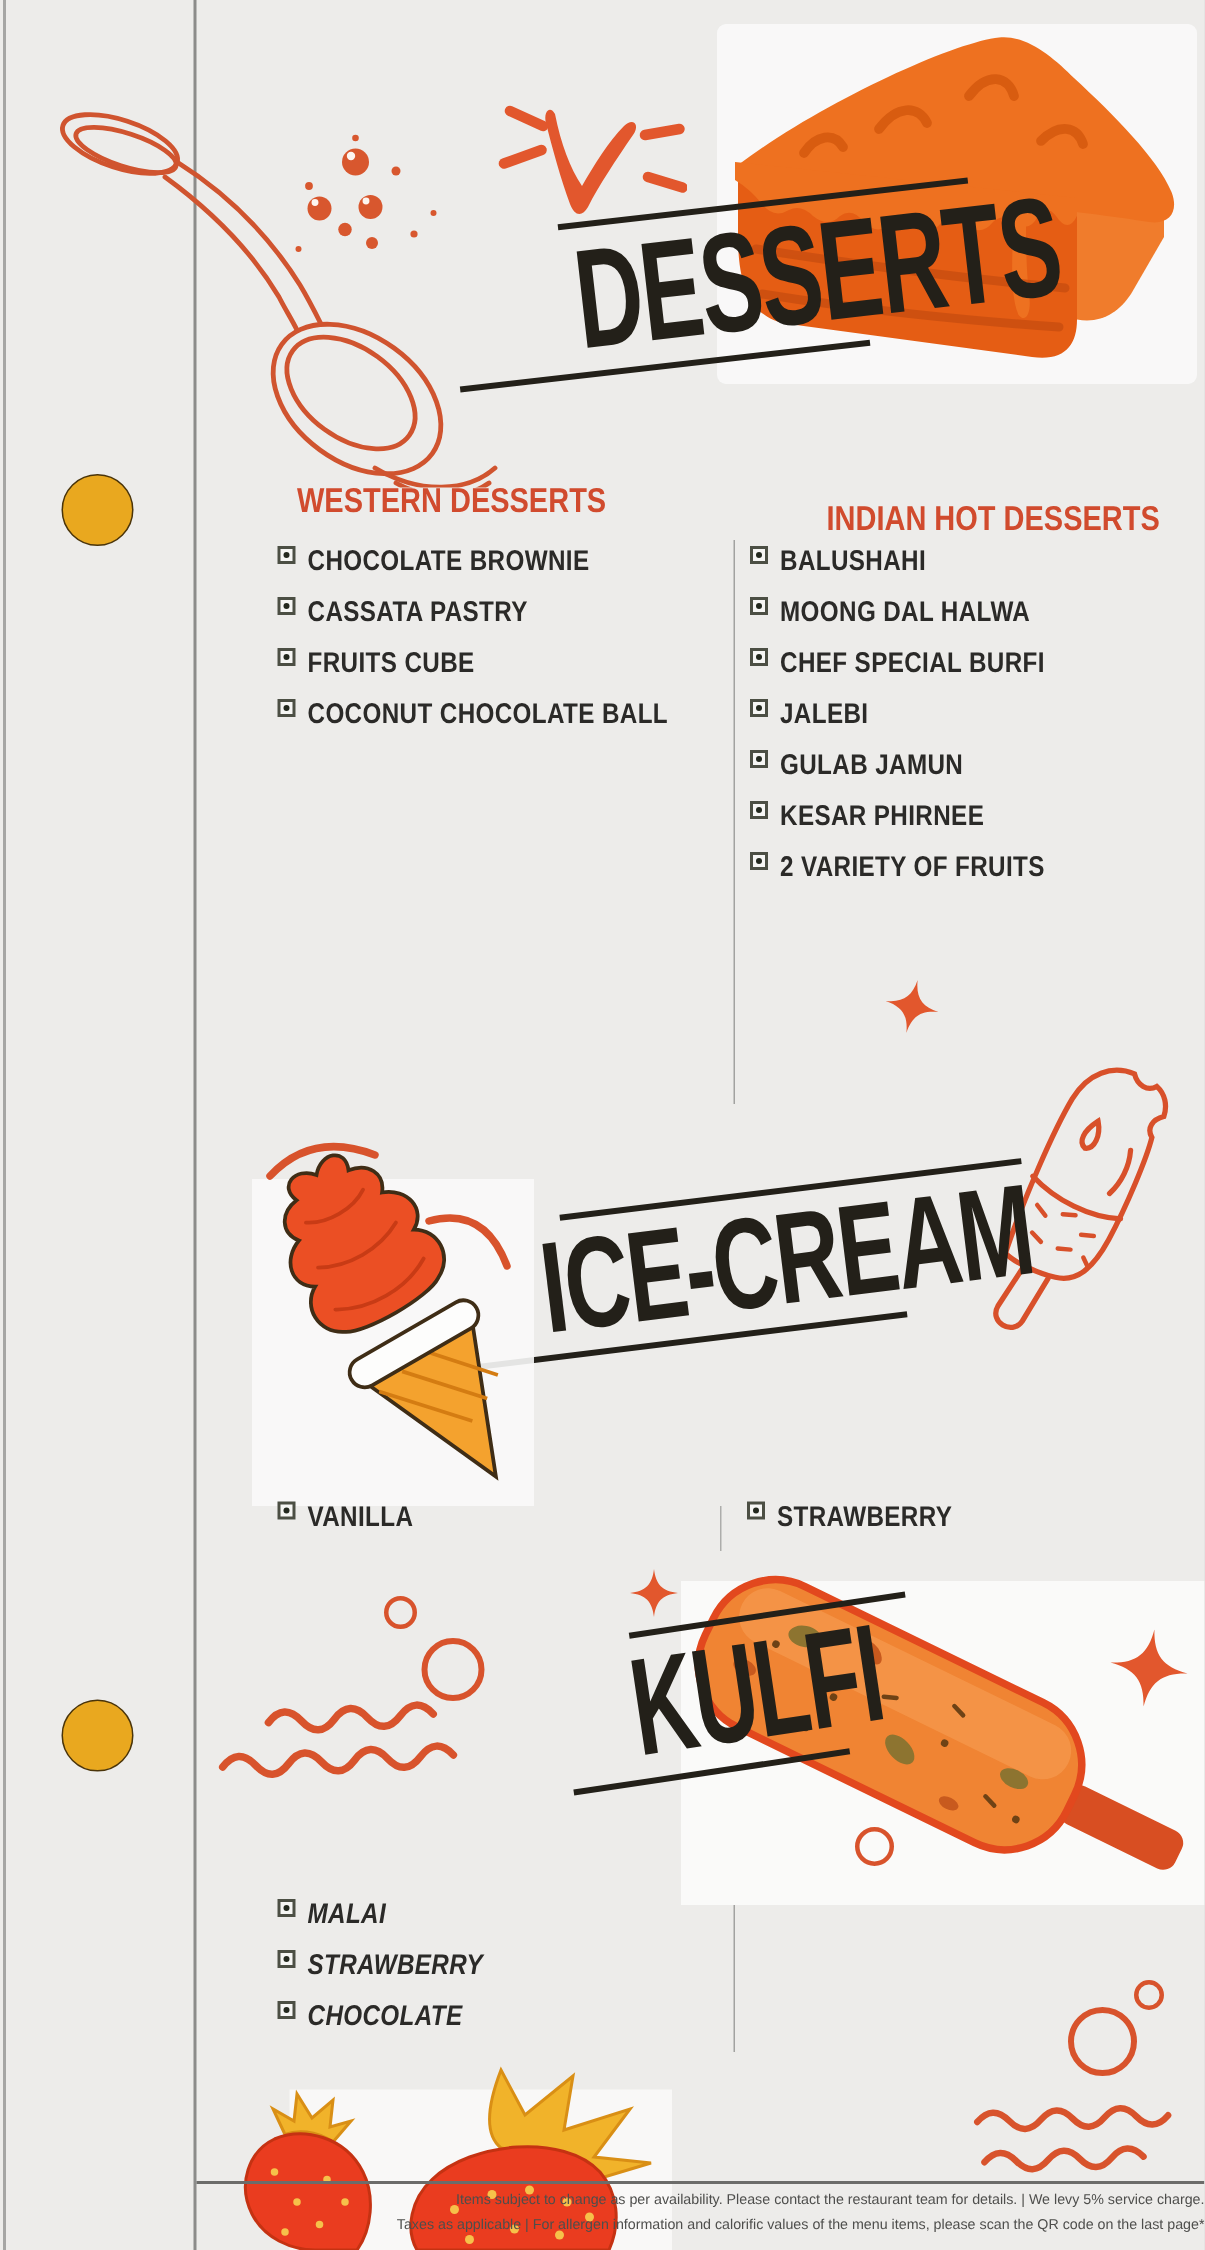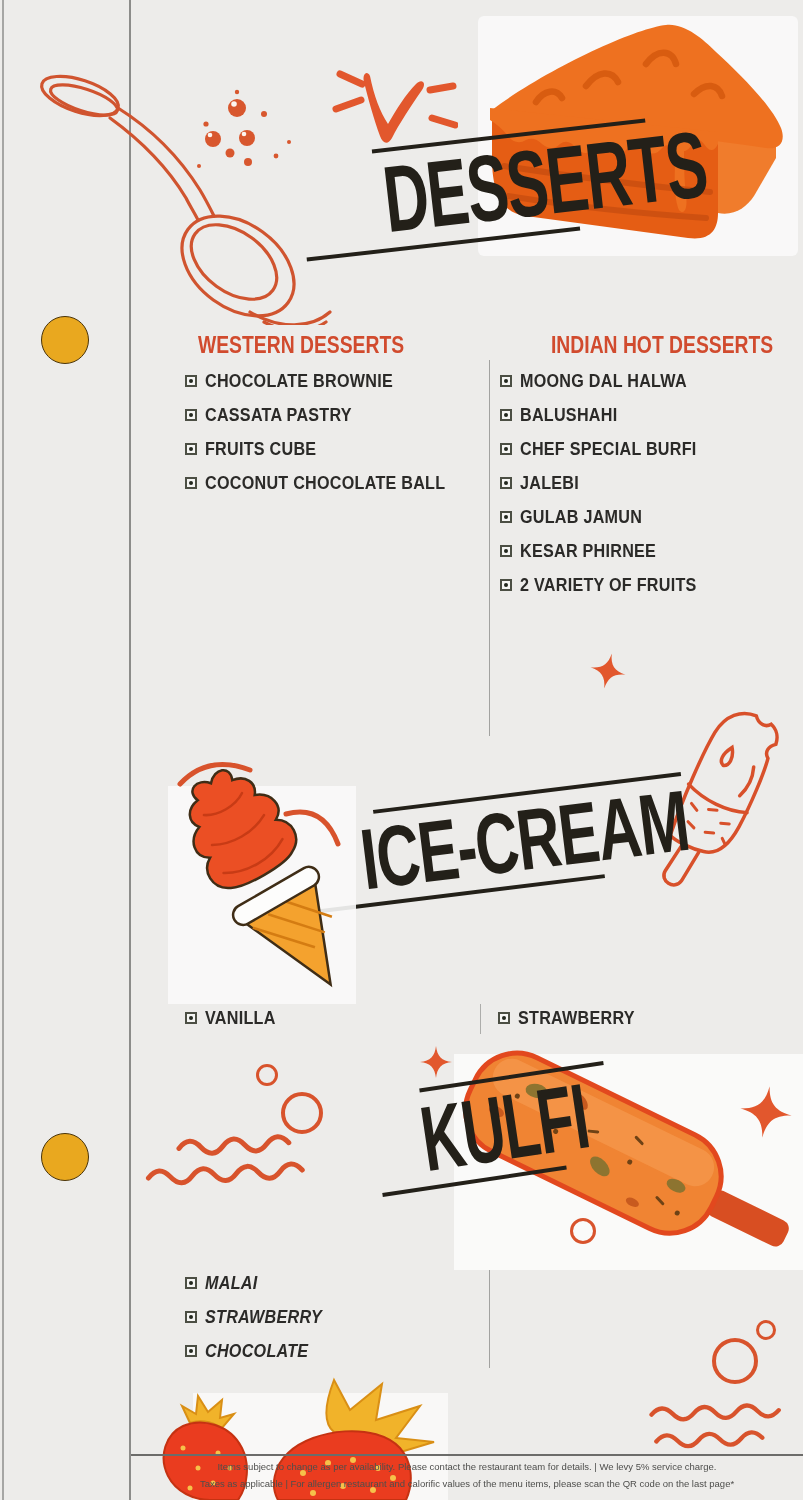--- a/index.html
+++ b/index.html
@@ -26,33 +26,33 @@
     font-weight:700;line-height:.98;white-space:nowrap;}
   .condense{display:inline-block;transform:scaleX(var(--sx,.7));transform-origin:center;letter-spacing:-2px;}
   .condense.origin-left{transform-origin:left center;letter-spacing:0;}
 
   
   .col-header{position:absolute;margin:0;font-size:23px;font-weight:700;
     color:var(--header-color,#d14b2e);white-space:nowrap;}
 
   
   .menu-list{position:absolute;list-style:none;margin:0;padding:0;}
-  .menu-item{display:flex;align-items:center;height:34px;}
+  .menu-item{display:flex;align-items:flex-start;height:34px;}
   .veg{width:12px;height:12px;box-sizing:border-box;border:2px solid #4c4f44;background:#f6f6f4;
     display:flex;align-items:center;justify-content:center;margin-right:8px;flex:none;}
   .veg-dot{width:4.5px;height:4.5px;border-radius:50%;background:#23281e;}
   .item-label{font-size:19px;font-weight:700;color:var(--item-color,#2b2a28);
     transform:scaleX(.85);transform-origin:left center;white-space:nowrap;letter-spacing:.3px;}
 
   
   .o-circle{position:absolute;border-radius:50%;border:3px solid var(--accent,#d8532c);box-sizing:border-box;}
 
   
   #footer-rule{position:absolute;left:131px;top:1454px;width:672px;height:2px;background:#6c6c6a;z-index:3;}
-  #footer{position:absolute;left:131px;top:1459px;width:672px;text-align:center;z-index:4;
+  #footer{position:absolute;left:131px;top:1459px;width:672px;text-align:right;z-index:4;
     color:var(--footer-color,#4e4e4c);font-size:9.5px;line-height:1.75;}
   #footer p{margin:0;}
   svg{display:block;}
 </style>
 </head>
 <body>
 
 <div id="page">
 
   <div class="vline" id="edge-line"></div>
@@ -129,21 +129,21 @@
   </svg>
 
   <div class="stamp" style="left:300px;top:138px;width:352px;--rot:-6.5deg;">
     <span class="stamp-line top"></span>
     <span class="stamp-text" style="font-size:94px;">
       <span class="condense" style="--sx:.66;">DESSERTS</span>
     </span>
     <span class="stamp-line bottom"></span>
   </div>
 
-  <h3 class="col-header" style="left:198px;top:332px;">
+  <h3 class="col-header" style="left:198px;top:320px;">
     <span class="condense origin-left" style="--sx:.84;">WESTERN DESSERTS</span>
   </h3>
   <ul class="menu-list" style="left:185px;top:364px;">
       <li class="menu-item">
         <span class="veg">
           <span class="veg-dot"></span>
         </span>
         <span class="item-label">CHOCOLATE BROWNIE</span>
       </li>
       <li class="menu-item">
@@ -169,27 +169,27 @@
   <div class="col-divider" style="left:489px;top:360px;height:376px;"></div>
 
   <h3 class="col-header" style="left:514px;top:332px;margin-left:37px;">
     <span class="condense origin-left" style="--sx:.84;">INDIAN HOT DESSERTS</span>
   </h3>
   <ul class="menu-list" style="left:500px;top:364px;">
       <li class="menu-item">
         <span class="veg">
           <span class="veg-dot"></span>
         </span>
+        <span class="item-label">BALUSHAHI</span>
+      </li>
+      <li class="menu-item">
+        <span class="veg">
+          <span class="veg-dot"></span>
+        </span>
         <span class="item-label">MOONG DAL HALWA</span>
-      </li>
-      <li class="menu-item">
-        <span class="veg">
-          <span class="veg-dot"></span>
-        </span>
-        <span class="item-label">BALUSHAHI</span>
       </li>
       <li class="menu-item">
         <span class="veg">
           <span class="veg-dot"></span>
         </span>
         <span class="item-label">CHEF SPECIAL BURFI</span>
       </li>
       <li class="menu-item">
         <span class="veg">
           <span class="veg-dot"></span>
@@ -401,16 +401,16 @@
         <circle cx="175" cy="125" r="3"></circle>
         <circle cx="205" cy="118" r="3"></circle>
       <circle cx="235" cy="122" r="3"></circle>
         <circle cx="255" cy="110" r="3"></circle>
     </g>
   </svg>
 
   <div id="footer-rule"></div>
   <div id="footer">
     <p>Items subject to change as per availability. Please contact the restaurant team for details. | We levy 5% service charge.</p>
-    <p>Taxes as applicable | For allergen restaurant and calorific values of the menu items, please scan the QR code on the last page*</p>
+    <p>Taxes as applicable | For allergen information and calorific values of the menu items, please scan the QR code on the last page*</p>
   </div>
 
 </div>
 
 </body></html>

